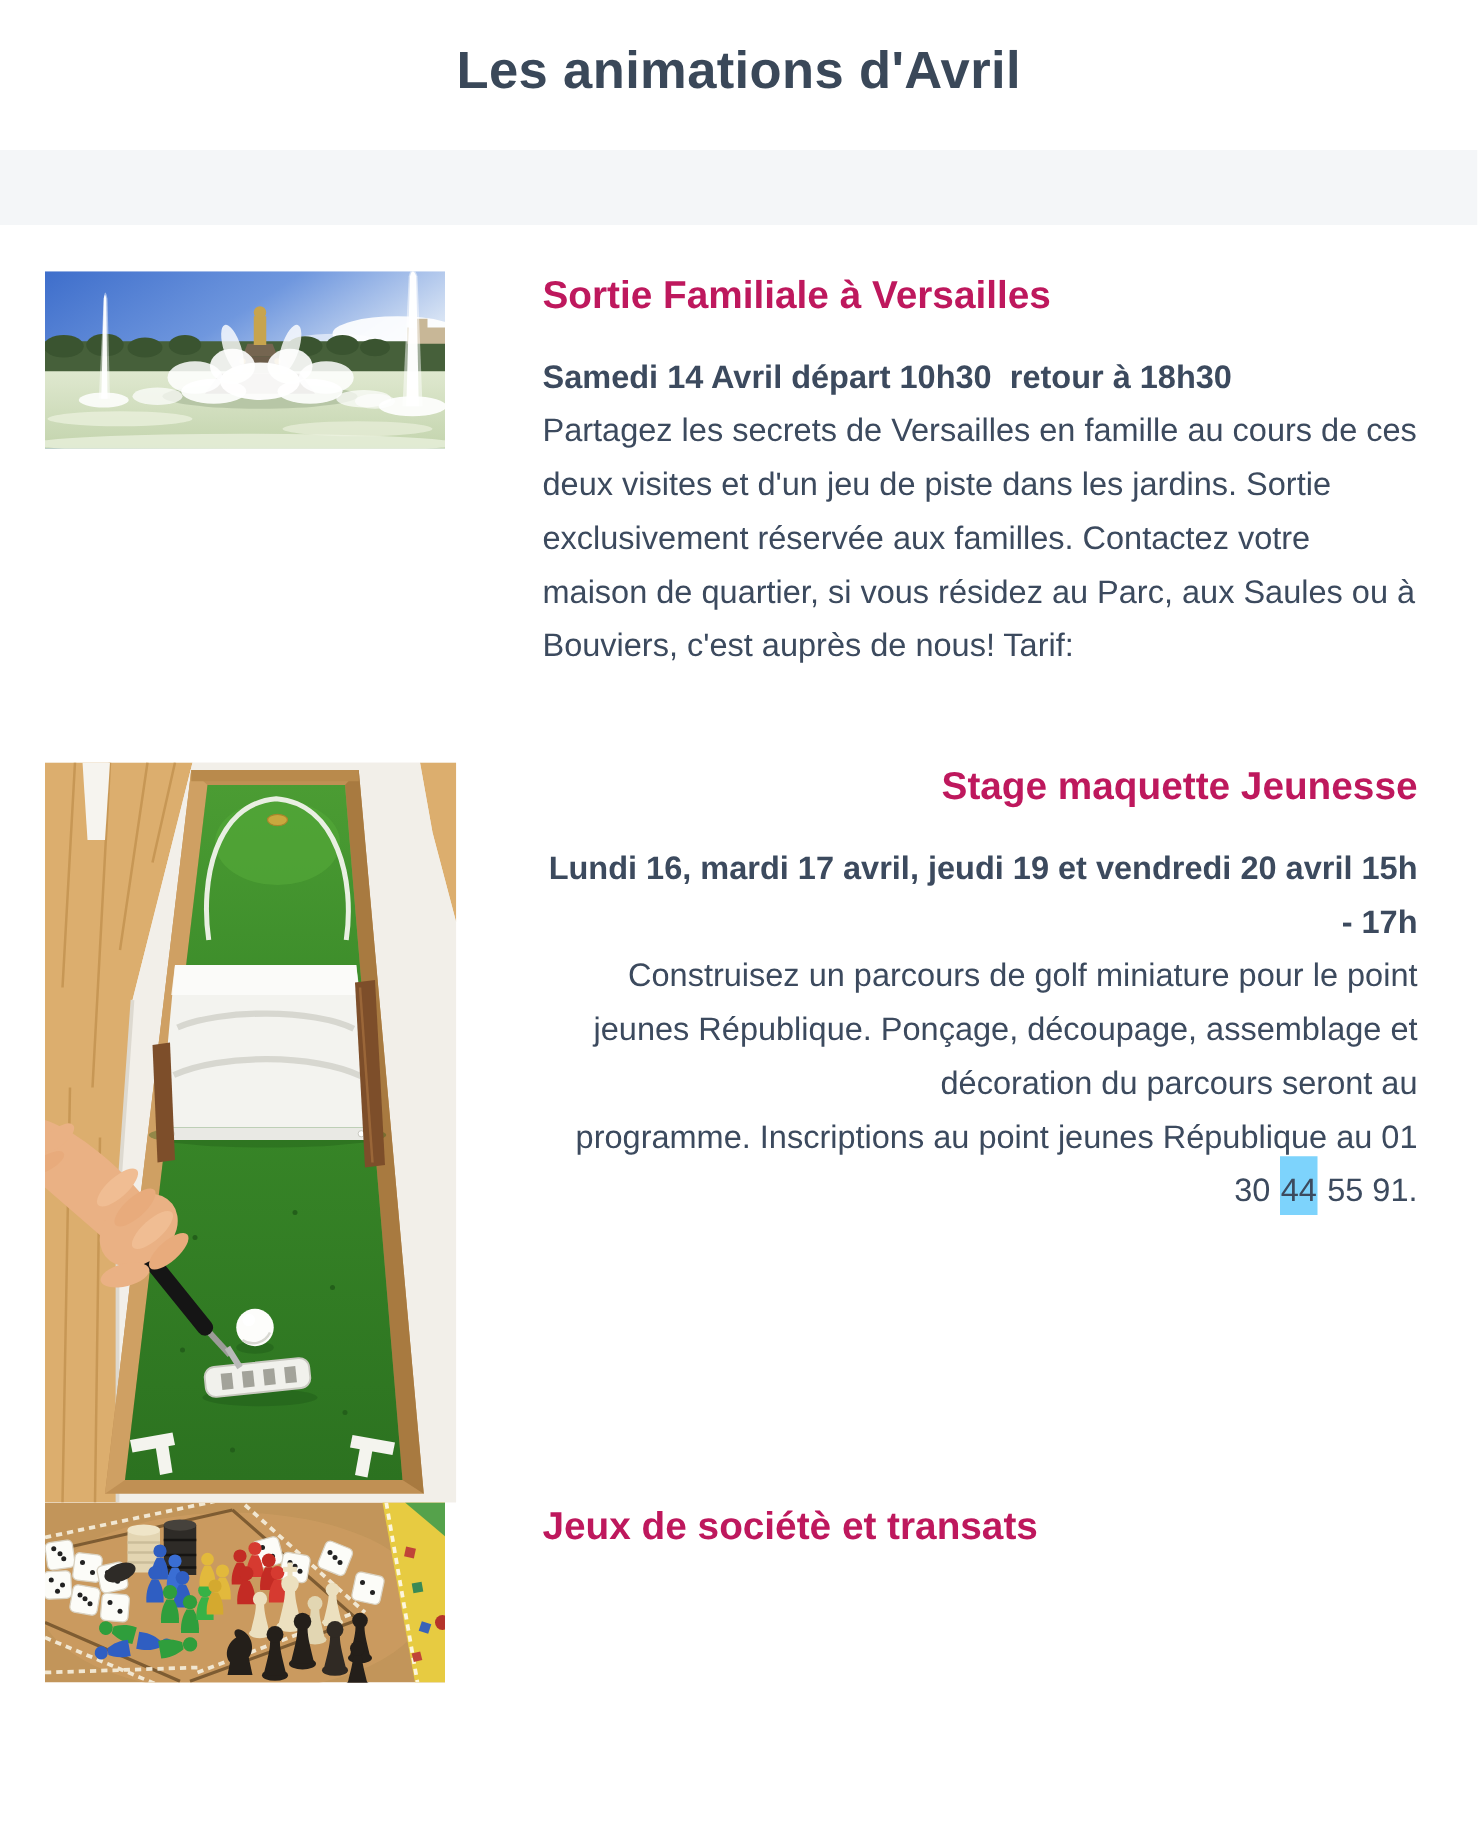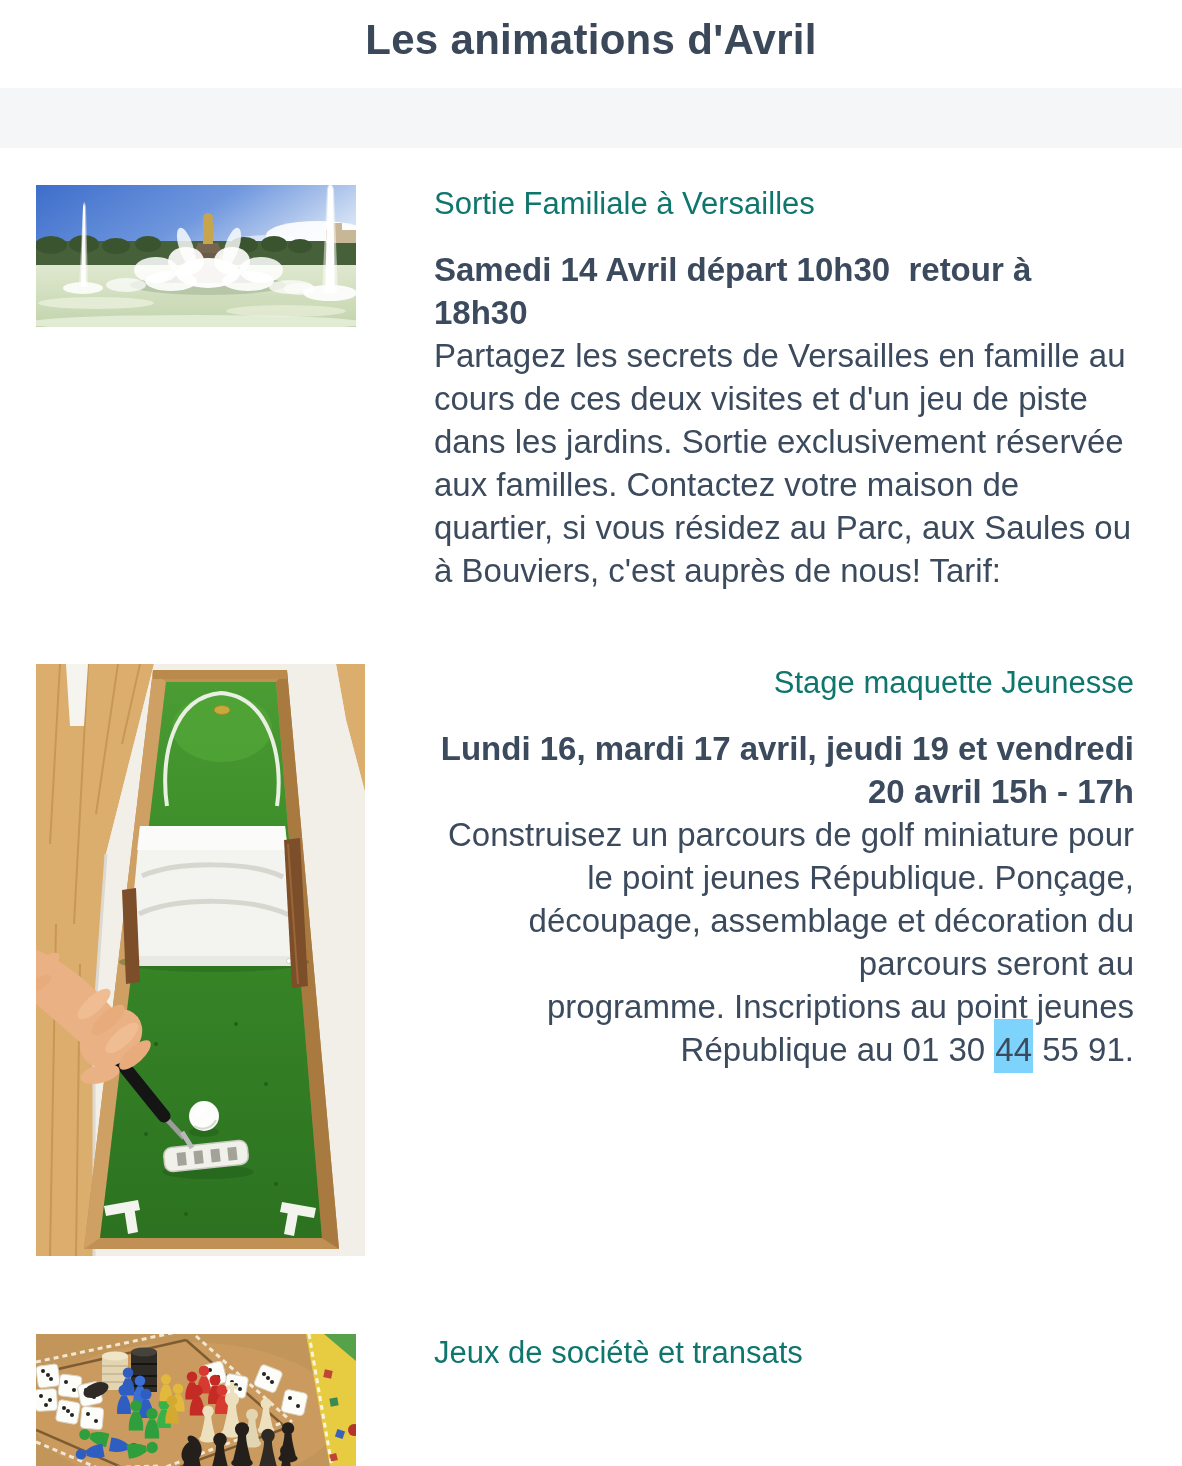--- a/index.html
+++ b/index.html
@@ -5,44 +5,44 @@
   * { box-sizing: border-box; }
   html, body { margin: 0; padding: 0; }
   body {
     width: 1182px;
     background: #ffffff;
     font-family: "Liberation Sans", sans-serif;
     color: #3c4a5e;
   }
   .header { padding: 16px 0 24px; background: #ffffff; }
   h1 {
-    margin: 0;
+    margin: 16px;
     font-size: 42px;
     font-weight: bold;
     text-align: center;
     letter-spacing: 0.3px;
     color: #3a4859;
   }
   .band { height: 60px; background: #f4f6f8; }
   main { padding: 0 36px 26px; }
   .row { display: flex; align-items: flex-start; }
   .row-1 { margin-top: 37px; }
   .row-2 { margin-top: 72px; text-align: right; }
-  .row-3 { margin-top: 78px; }
+  .row-3 { }
   .media { flex: 0 0 398px; }
   .media svg { display: block; }
   .text { flex: 0 1 auto; max-width: 700px; }
   h2 {
     margin: 0 0 26px;
     font-size: 31px;
     line-height: 1.2;
-    font-weight: normal;
-    color: #0f766e;
+    font-weight: bold;
+    color: #be185d;
   }
-  .para { margin: 0; font-size: 33px; line-height: 43px; }
+  .para { margin: 0; font-size: 26px; line-height: 43px; }
   .date { display: block; font-weight: bold; }
   .hl { background: #7dd3fc; padding: 12px 1px 5px; }
 </style>
 </head>
 <body>
 
 <header class="header">
   <h1>Les animations d'Avril</h1>
 </header>
 <div class="band"></div>

